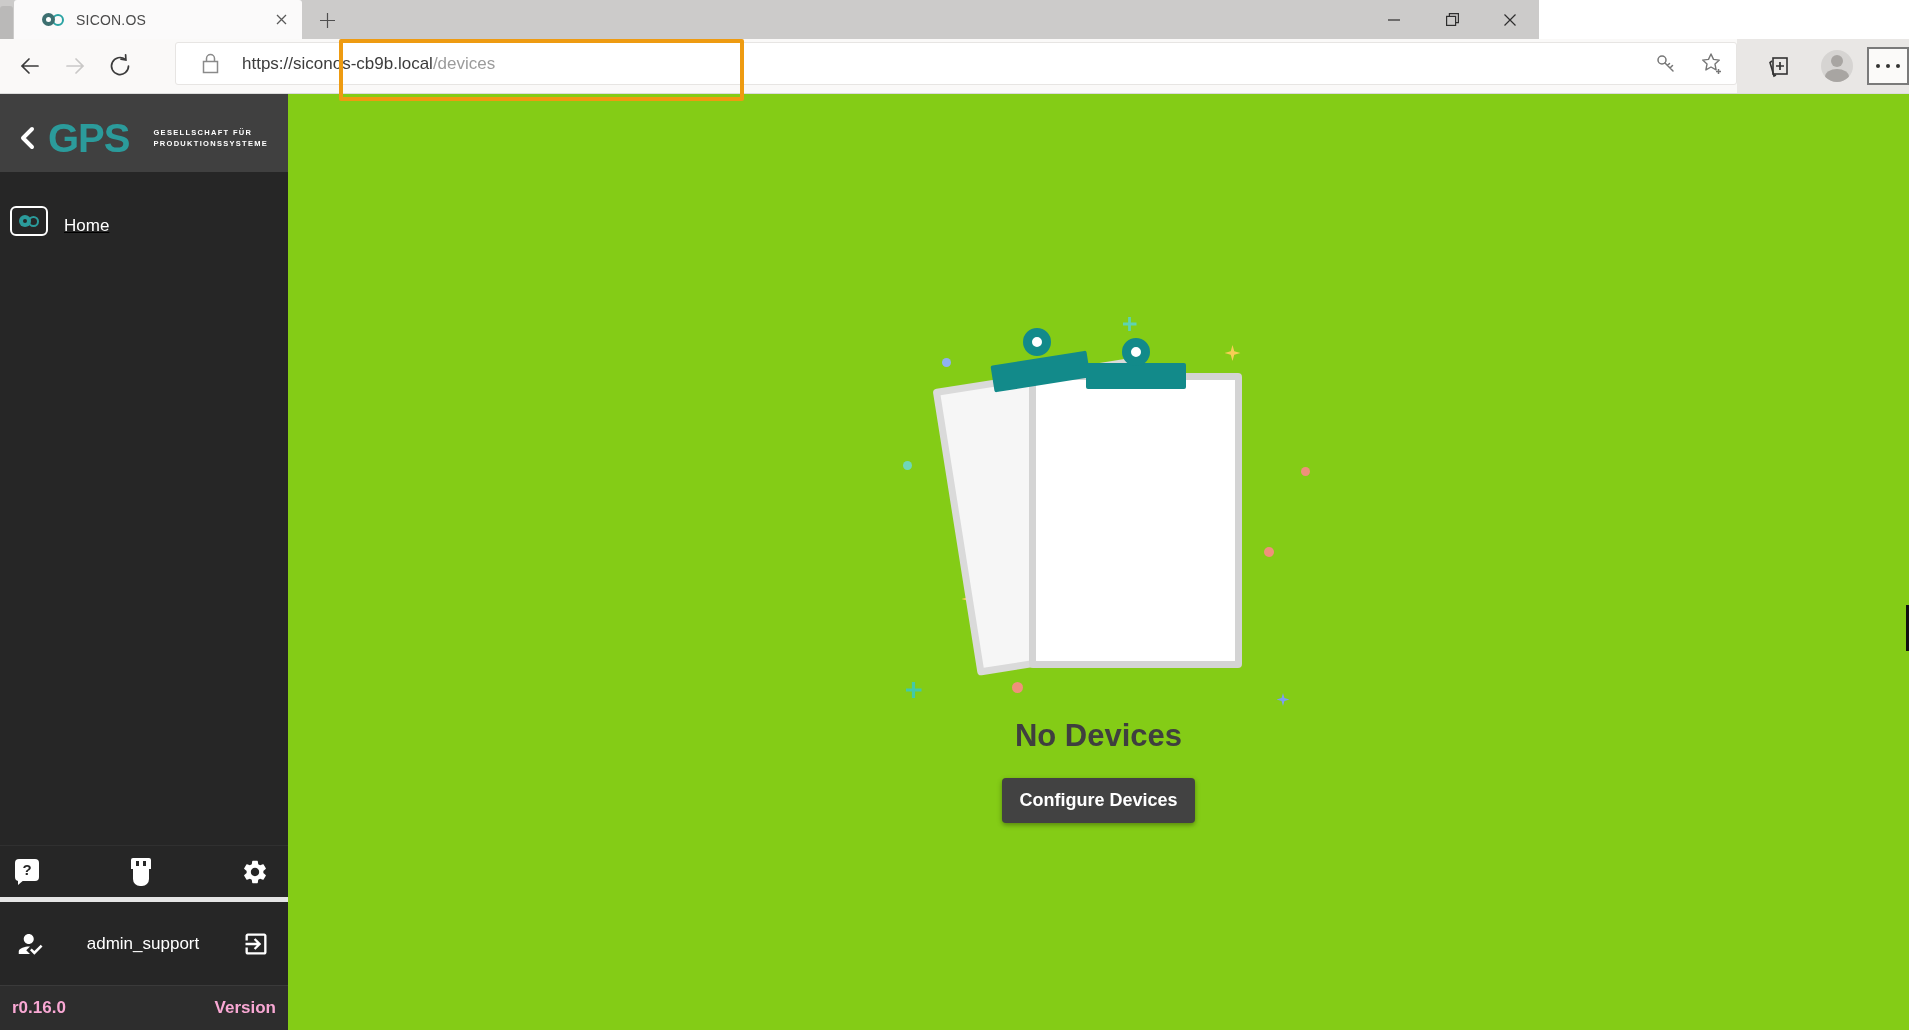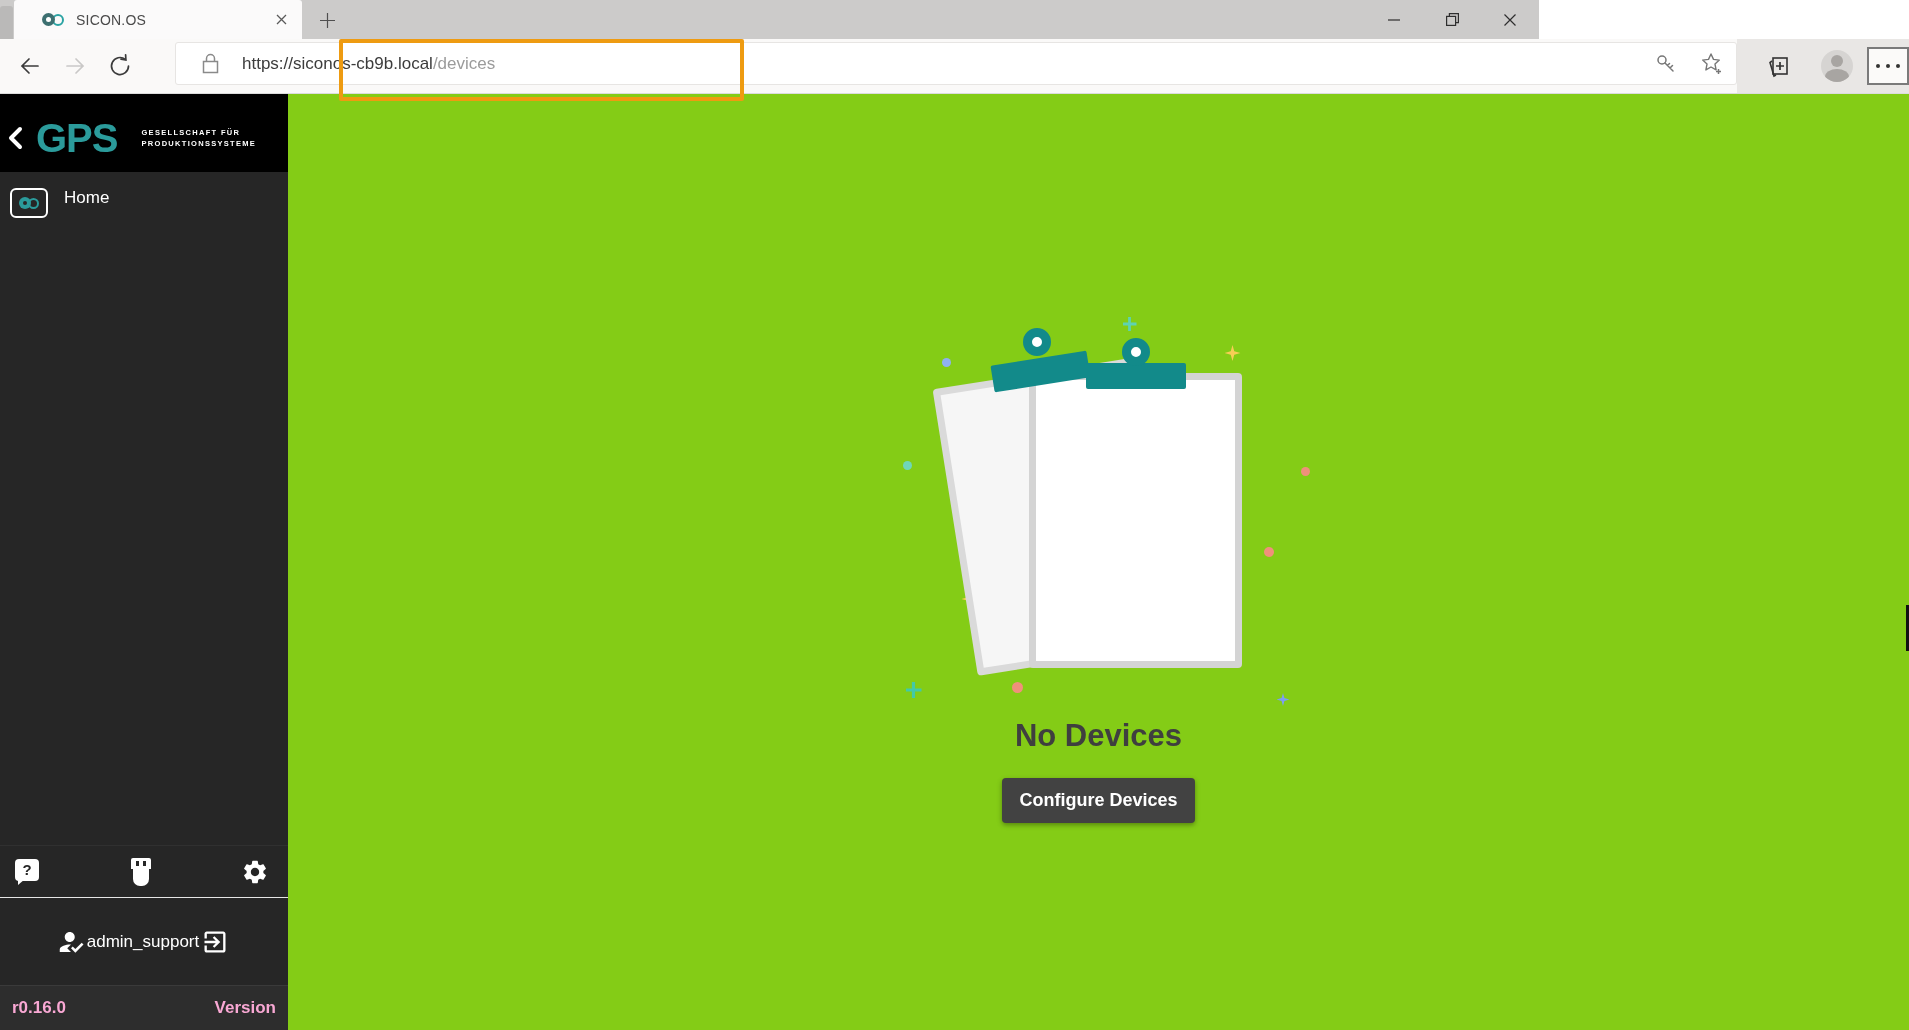--- a/index.html
+++ b/index.html
@@ -43,36 +43,36 @@
     display:flex; align-items:center; justify-content:center; gap:6px; margin-left:14px; }
   .dot3 { width:4px; height:4px; border-radius:50%; background:#333; }
   .panel-icon { width:34px; height:34px; display:flex; align-items:center; justify-content:center; }
   .collections-wrap { margin-left:26px; } .avatar-wrap { margin-left:28px; }
 
   
   .page-body { position:absolute; left:0; top:94px; width:1909px; height:936px; display:flex; }
 
   
   .sidebar { width:288px; height:936px; background:#262626; display:flex; flex-direction:column; flex-shrink:0; }
-  .side-header { height:78px; background:#000000; display:flex; align-items:center; padding:10px 0 0 2px; }
+  .side-header { height:78px; background:#404040; display:flex; align-items:center; padding:10px 0 0 14px; }
   .collapse-btn { width:26px; height:30px; display:flex; align-items:center; justify-content:center; }
   .logo-block { display:flex; align-items:center; margin-left:8px; }
   .logo-gps { font-size:40px; font-weight:700; color:var(--teal,#2b9b9b); letter-spacing:-1px; line-height:1; }
   .logo-sub { margin-left:24px; color:#fff; font-size:7.5px; font-weight:700; letter-spacing:1.3px; line-height:1.5; white-space:nowrap; overflow:hidden; }
-  .nav-item { margin-top:16px; height:48px; display:flex; align-items:flex-start; padding-left:10px; cursor:pointer; }
+  .nav-item { margin-top:16px; height:48px; display:flex; align-items:flex-end; padding-left:10px; cursor:pointer;text-decoration:underline; }
   .home-icon-box { width:38px; height:30px; border:2px solid #fff; border-radius:6px;
     display:flex; align-items:center; justify-content:center; background:#262626; }
   .hi-c { width:12px; height:12px; border-radius:50%; background:var(--teal,#2b9b9b); position:relative; }
   .hi-c::after { content:""; position:absolute; left:4px; top:4px; width:4px; height:4px; border-radius:50%; background:#262626; }
   .hi-o { width:11px; height:11px; border-radius:50%; border:2.5px solid var(--teal,#2b9b9b); margin-left:-3px; }
   .nav-label { margin-left:16px; color:#fff; font-size:17px; font-weight:500; }
   .side-spacer { flex:1; }
   .tools-row { height:52px; border-top:1px solid #303030; display:flex; align-items:center; justify-content:space-between; padding:0 16px 0 10px; }
   .tool-btn { width:34px; height:34px; display:flex; align-items:center; justify-content:center; }
-  .account-row { height:88px; border-top:1px solid #e5e5e5; display:flex; align-items:center; justify-content:center; padding:0 16px 0 14px; }
+  .account-row { height:88px; border-top:5px solid #e5e5e5; display:flex; align-items:center; justify-content:space-between; padding:0 16px 0 14px; }
   .username { color:#fff; font-size:17px; font-weight:500; }
   .acct-btn { width:32px; height:32px; display:flex; align-items:center; justify-content:center; }
   .version-bar { height:45px; background:#2d2d2d; border-top:1px solid #3a3a3a;
     display:flex; align-items:center; justify-content:space-between; padding:0 12px; }
   .version-bar span { color:#f9a8d4; font-size:17px; font-weight:700; }
 
   
   .help-bubble { position:relative; width:24px; height:26px; }
   .help-body { width:24px; height:22px; background:#fff; border-radius:4px; display:flex; align-items:center; justify-content:center;
     color:#262626; font-size:15px; font-weight:700; }

